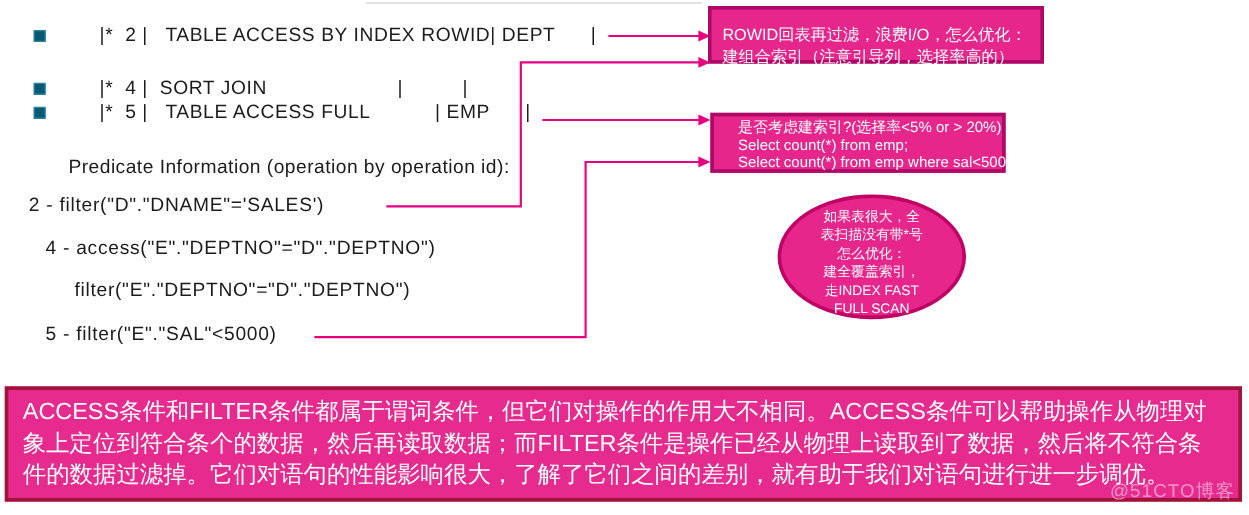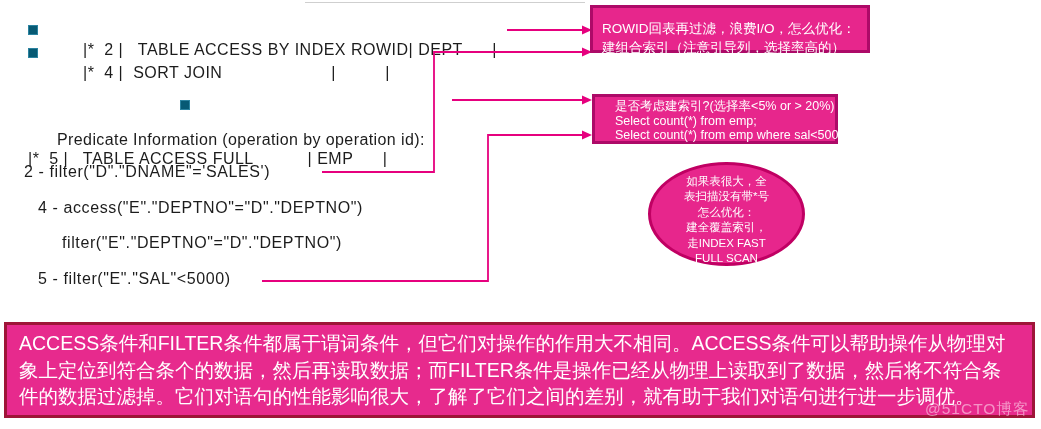--- a/index.html
+++ b/index.html
@@ -14,23 +14,23 @@
   }
   .plan-row {
     position:absolute; left:28px; display:flex; align-items:center;
     height:20px;
   }
   .bullet {
     width:10px; height:10px; background:#075a74; display:inline-block;
     margin-right:45px; flex:0 0 auto; box-shadow:0 0 0 1px #2b83a0 inset;
   }
   .plan-text {
-    font-size:16px; color:#1c1c1c; white-space:pre; letter-spacing:0.5px;margin-top:40px;
+    font-size:16px; color:#1c1c1c; white-space:pre; letter-spacing:0.5px;
   }
-  .row1 { top:20px; } .row2 { top:43px;align-items:center; } .row3 { top:100px;flex-direction:column; }
+  .row1 { top:20px; } .row2 { top:64px;align-items:center; } .row3 { top:84px; }
   .pred-title {
     position:absolute; left:57px; top:131px; font-size:16px; color:#1c1c1c;
     letter-spacing:0.4px; white-space:pre;
   }
   .pred-line {
     position:absolute; font-size:16px; color:#1c1c1c; letter-spacing:0.6px;
     white-space:pre;
   }
   .pl1 { left:24px; top:163px; }
   .pl2 { left:38px; top:199px; }

